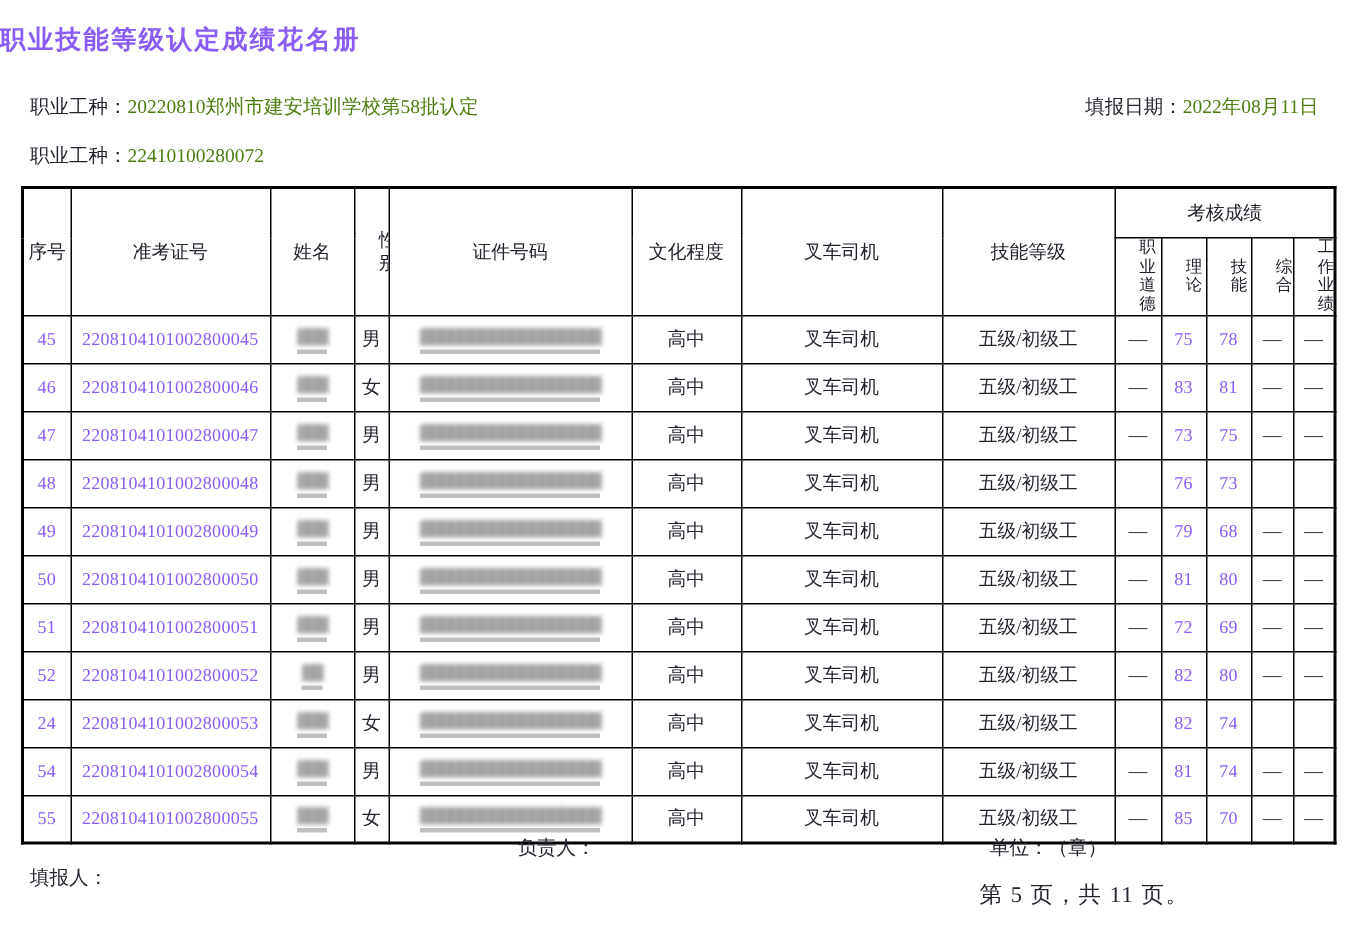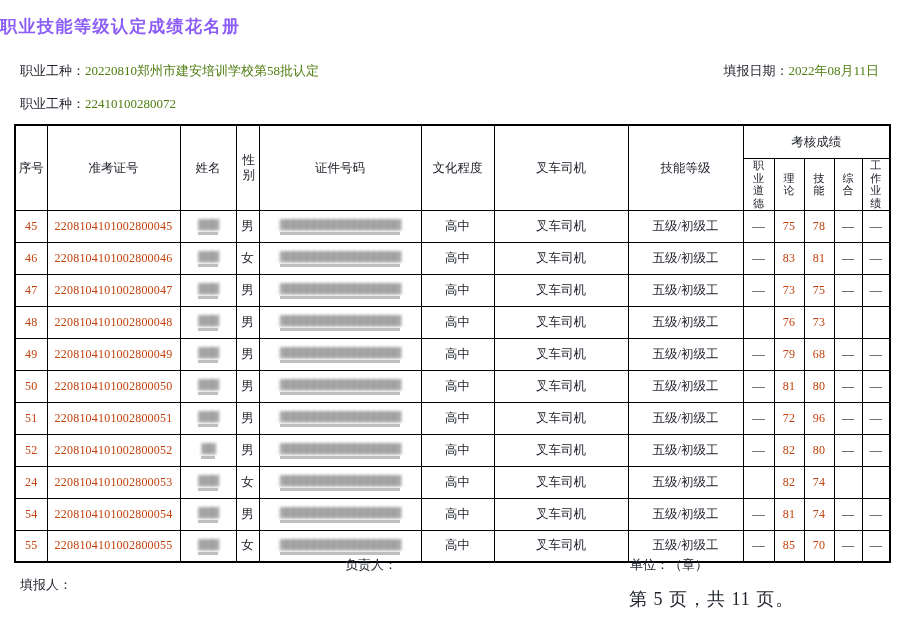--- a/index.html
+++ b/index.html
@@ -22,37 +22,37 @@
     margin:11px 0 0 14px;width:875px;
     border:2px solid #000;
   }
   .roster th,.roster td{
     border:1px solid #000;text-align:center;vertical-align:middle;
     padding:0;font-weight:normal;overflow:hidden;
   }
   .roster thead th{font-size:12.5px;line-height:1.15;color:#20232c;}
   .roster thead tr.h1 th{height:32px;}
   .roster thead tr.h2 th{height:32px;font-size:11px;}
-  .roster thead th.wrap{word-break:break-all;padding:0 6px;font-family:Liberation Serif, serif;}
+  .roster thead th.wrap{word-break:break-all;padding:0 16px;font-family:Liberation Serif, serif;}
   .roster tbody tr{height:32px;}
   .roster tbody td{font-size:12.5px;color:#22252e;}
-  .roster td.num{font-size:12px;color:#c2410c;letter-spacing:0.2px;}
+  .roster td.num{font-size:12px;color:#8b5cf6;letter-spacing:0.2px;}
   .redact-wrap{display:inline-block;line-height:1;}
   .redact{
     display:block;font-family:"DejaVu Sans",sans-serif;
     color:#969696;filter:blur(1.5px);font-size:10px;letter-spacing:-1px;
     white-space:nowrap;
   }
   .redact-bar{height:3px;background:#bfbfbf;margin-top:2px;filter:blur(0.5px);}
   .dash{color:#2a2d36;}
   .footer-label{position:absolute;font-size:13px;color:#22252e;}
   .f-filler{left:20px;top:576px;}
   .f-manager{left:345px;top:556px;}
-  .f-unit{left:630px;top:556px;}
-  .page-indicator{position:absolute;left:629px;top:587px;font-size:18px;color:#22252e;letter-spacing:1px;}
+  .f-unit{left:660px;top:556px;}
+  .page-indicator{position:absolute;left:653px;top:587px;font-size:15px;color:#22252e;letter-spacing:1px;}
 </style>
 </head>
 <body>
 
 <h1 class="page-title">职业技能等级认定成绩花名册</h1>
 
 <div class="meta">
   <div class="meta-line first">
     <div>
       <span class="lbl">职业工种：</span><span class="val">20220810郑州市建安培训学校第58批认定</span>
@@ -199,21 +199,21 @@
         <td class="num">51</td>
         <td class="num">2208104101002800051</td>
         <td><span class="redact-wrap"><span class="redact">▓▓▓</span><span class="redact-bar" style="display: block; width: 100%;"></span></span></td>
         <td>男</td>
         <td><span class="redact-wrap"><span class="redact">▓▓▓▓▓▓▓▓▓▓▓▓▓▓▓▓▓▓</span><span class="redact-bar" style="display: block; width: 100%;"></span></span></td>
         <td>高中</td>
         <td>叉车司机</td>
         <td>五级/初级工</td>
         <td class="dash">—</td>
         <td class="num">72</td>
-        <td class="num">96</td>
+        <td class="num">69</td>
         <td class="dash">—</td>
         <td class="dash">—</td>
       </tr>
       <tr>
         <td class="num">52</td>
         <td class="num">2208104101002800052</td>
         <td><span class="redact-wrap"><span class="redact">▓▓</span><span class="redact-bar" style="display: block; width: 100%;"></span></span></td>
         <td>男</td>
         <td><span class="redact-wrap"><span class="redact">▓▓▓▓▓▓▓▓▓▓▓▓▓▓▓▓▓▓</span><span class="redact-bar" style="display: block; width: 100%;"></span></span></td>
         <td>高中</td>

